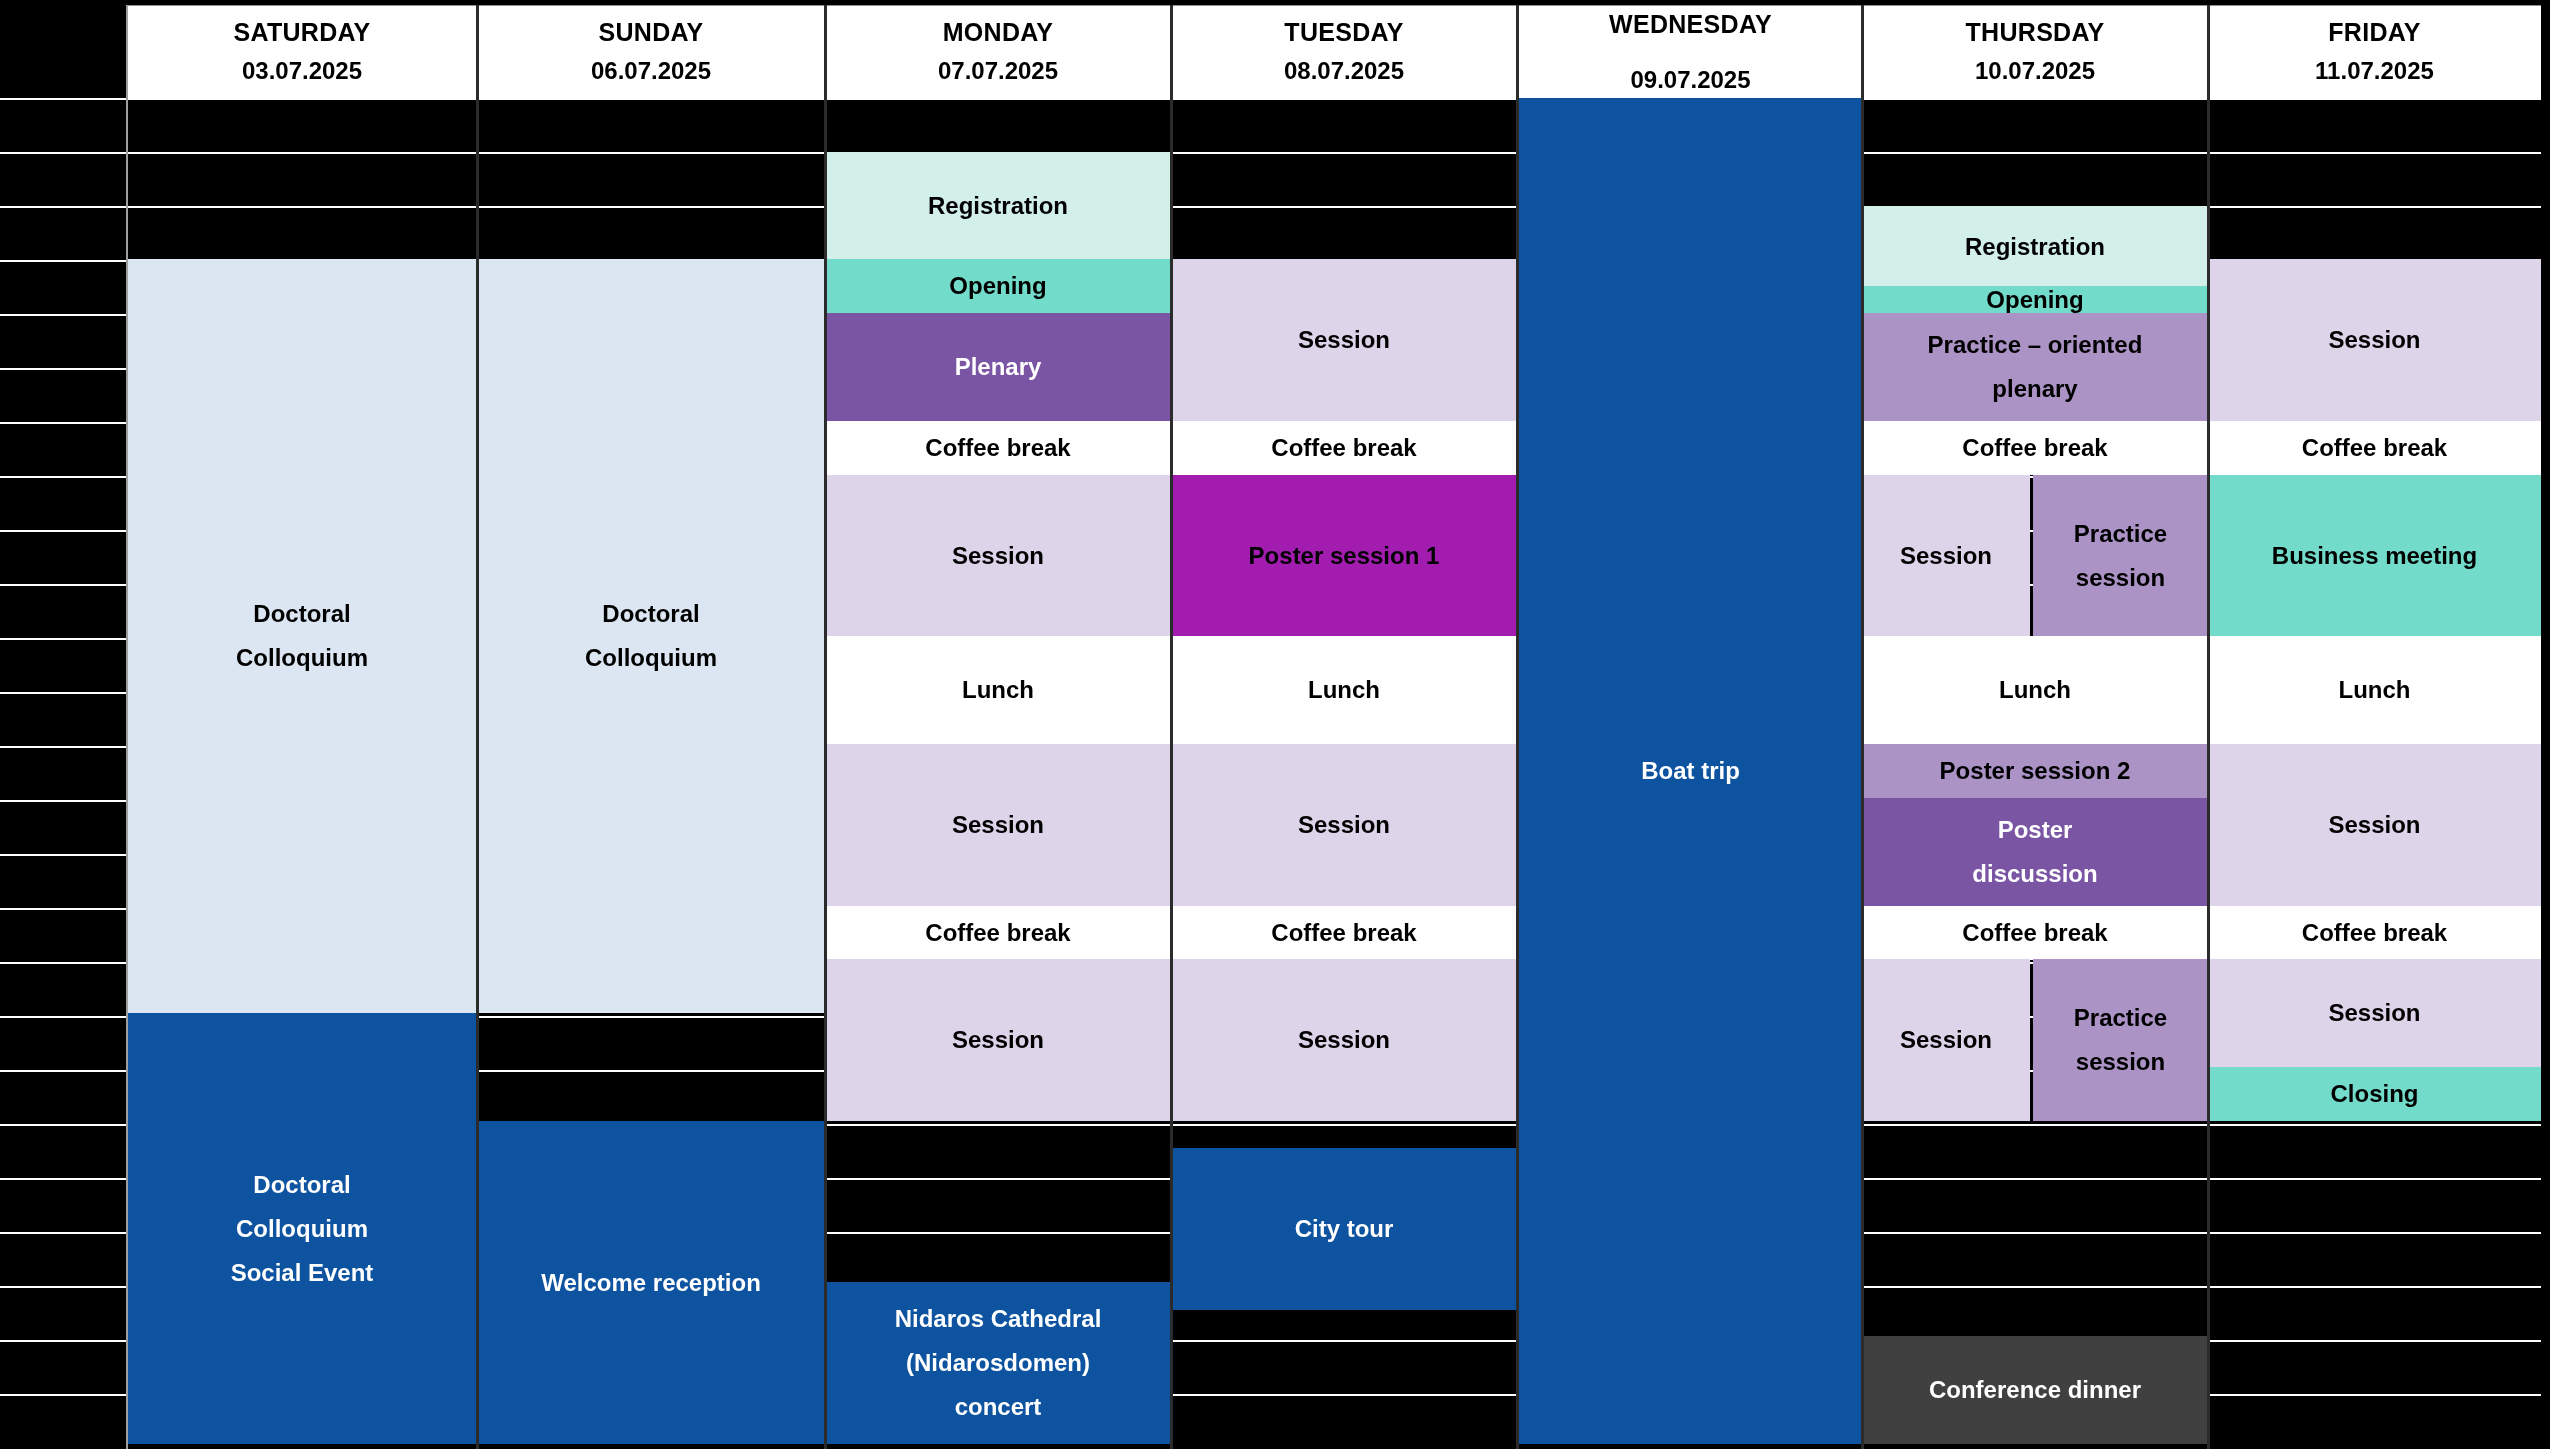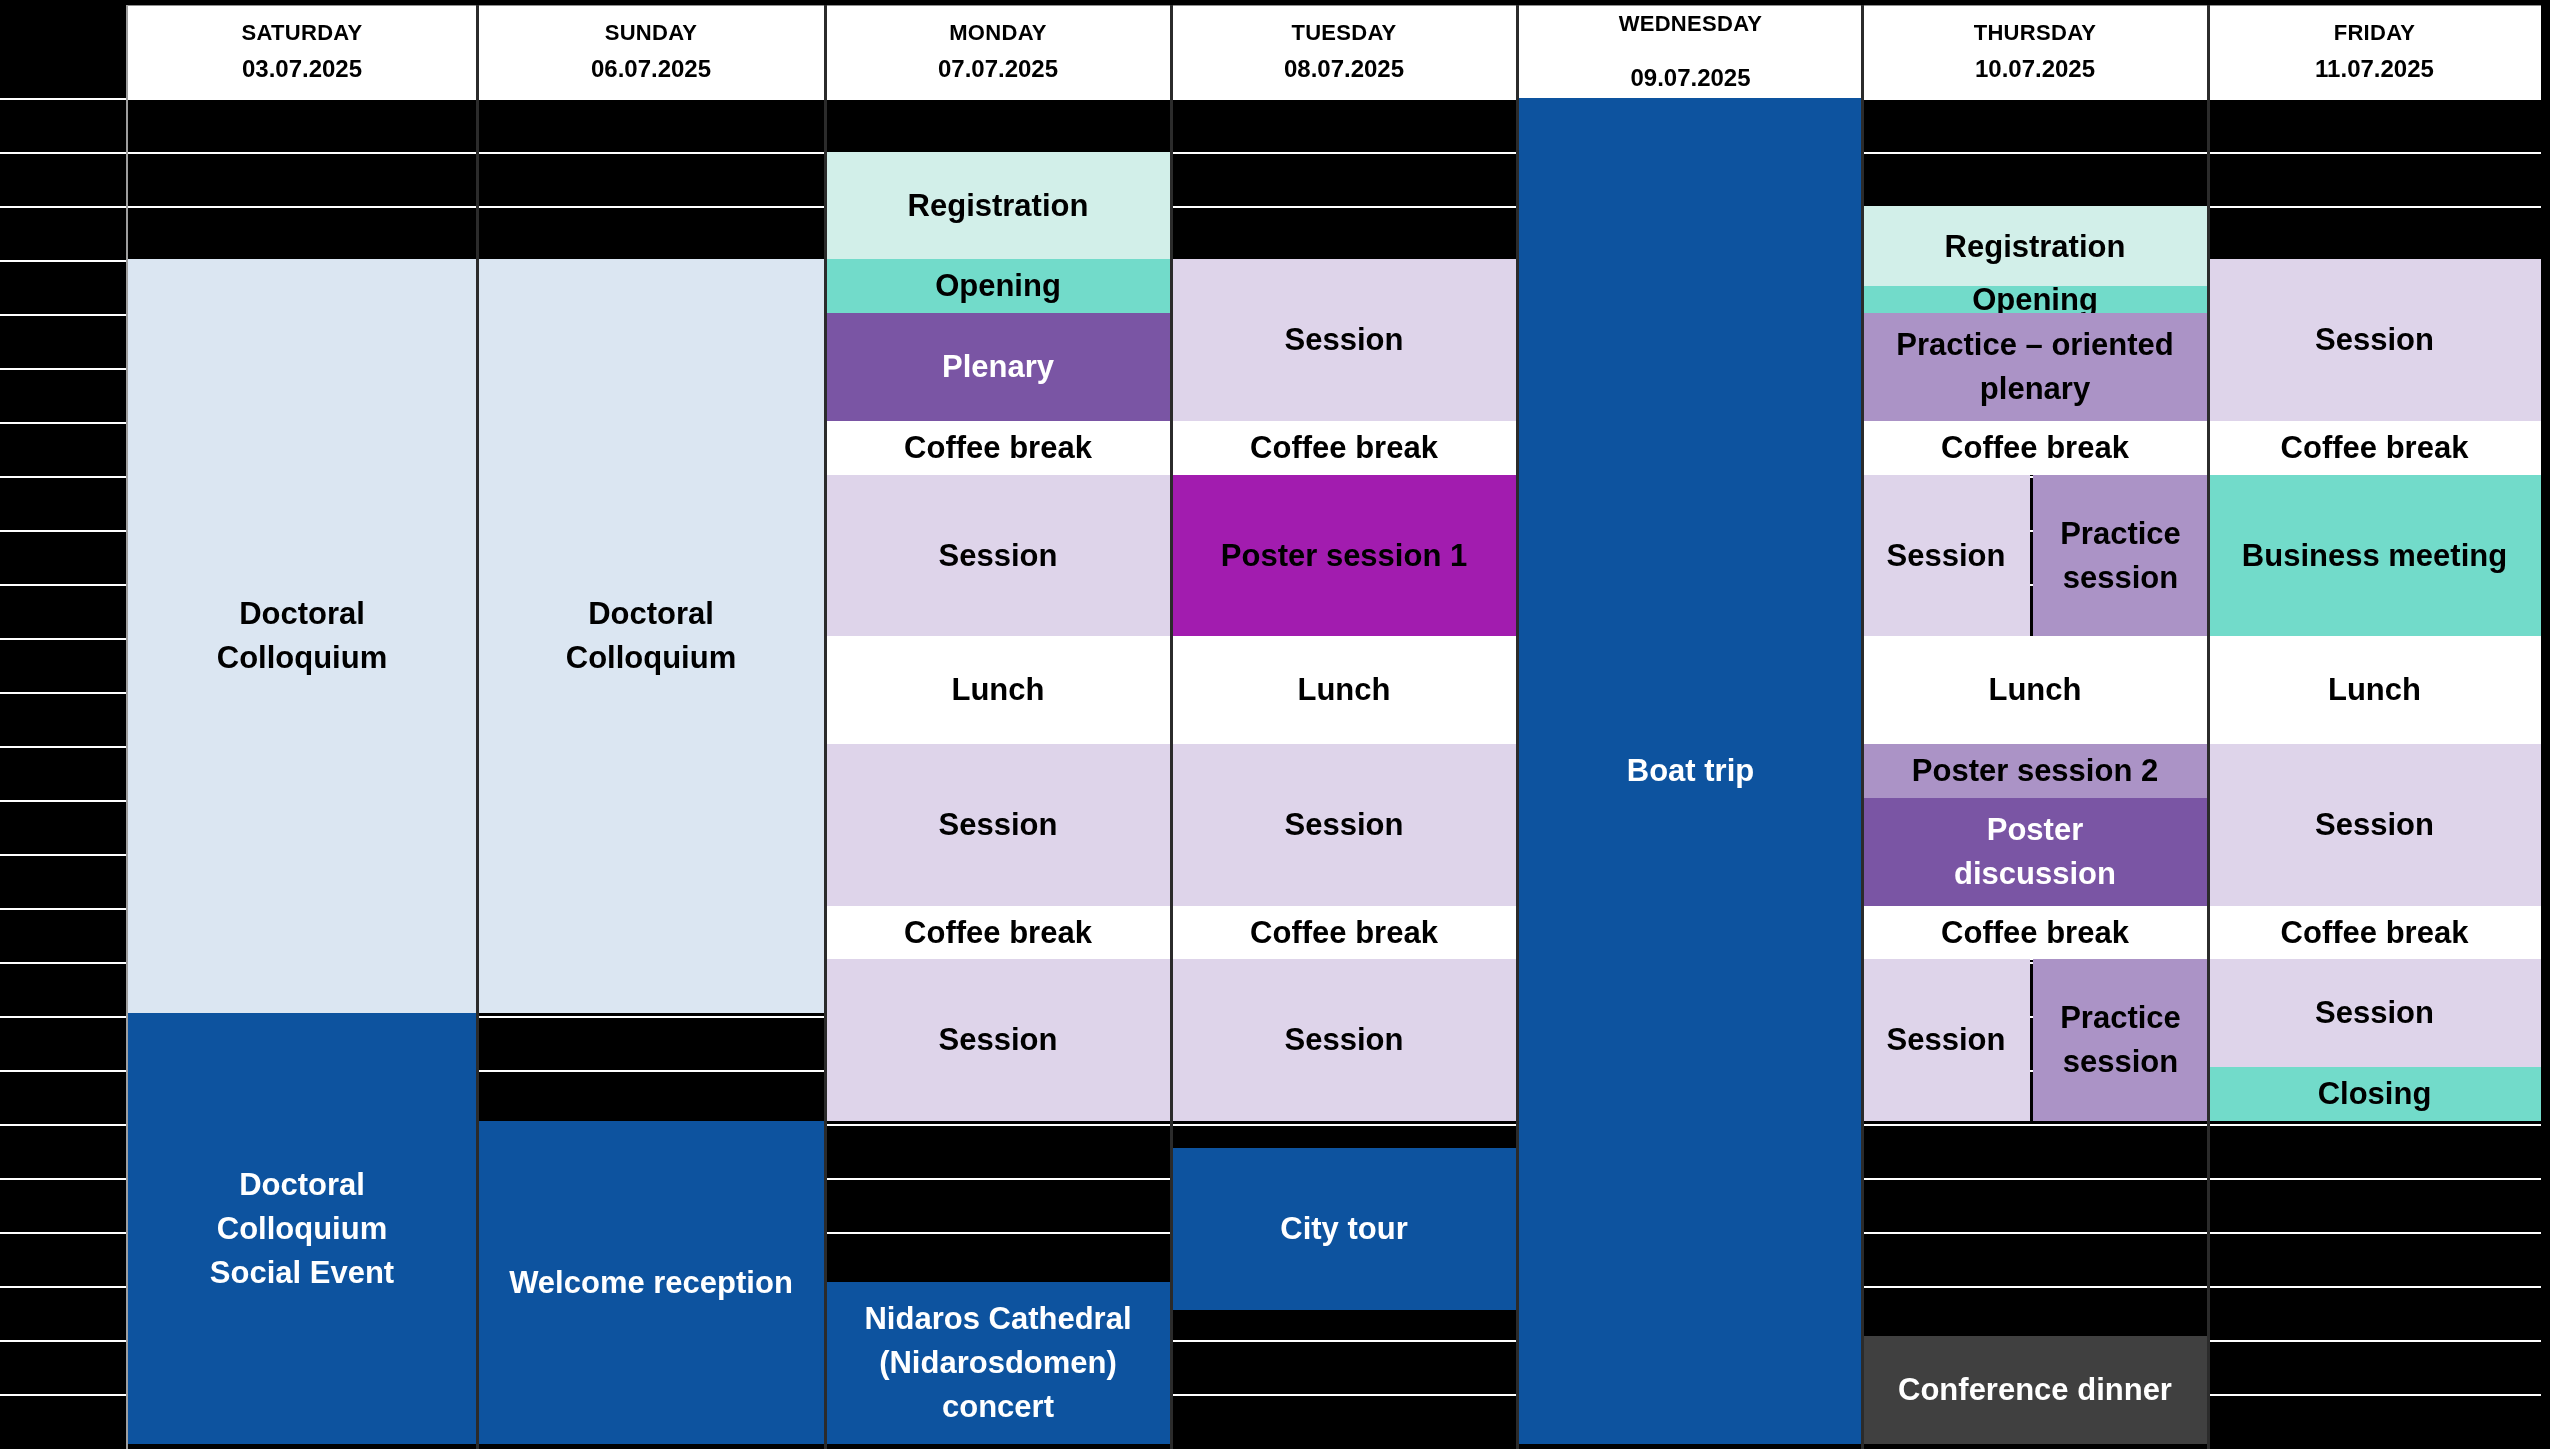--- a/index.html
+++ b/index.html
@@ -7,26 +7,26 @@
   #board{position:relative;width:2550px;height:1450px;background:#000;overflow:hidden;}
 
   
   .gridlines{position:absolute;left:0;top:98px;width:2541px;height:1350px;z-index:1;
     background:repeating-linear-gradient(to bottom,#ffffff 0 1.8px,transparent 1.8px 54px);}
 
   
   .hdr{position:absolute;top:4.7px;height:93px;background:#fff;z-index:2;
     display:flex;flex-direction:column;align-items:center;justify-content:center;gap:9.4px;
     border-top:1.8px solid #8f8f8f;box-sizing:border-box;}
-  .hdr .dn{font-size:22px;font-weight:700;color:#000;letter-spacing:0.3px;text-align:center;}
+  .hdr .dn{font-size:25px;font-weight:700;color:#000;letter-spacing:0.3px;text-align:center;}
   .hdr .dd{font-size:24px;font-weight:700;color:#000;}
 
   
   .event{position:absolute;z-index:2;display:flex;flex-direction:column;justify-content:center;
-    align-items:center;text-align:center;font-weight:700;font-size:31px;color:#000;}
+    align-items:center;text-align:center;font-weight:700;font-size:24px;color:#000;}
   .event.light{color:#fff;}
   .event .ln{line-height:44px;white-space:nowrap;}
   .event.with-grid{background-image:repeating-linear-gradient(to bottom,rgba(255,255,255,.5) 0 1.8px,transparent 1.8px 54px);}
 
   
   .sep{position:absolute;top:4.7px;height:1445px;z-index:4;}
 </style>
 </head>
 <body>
 

